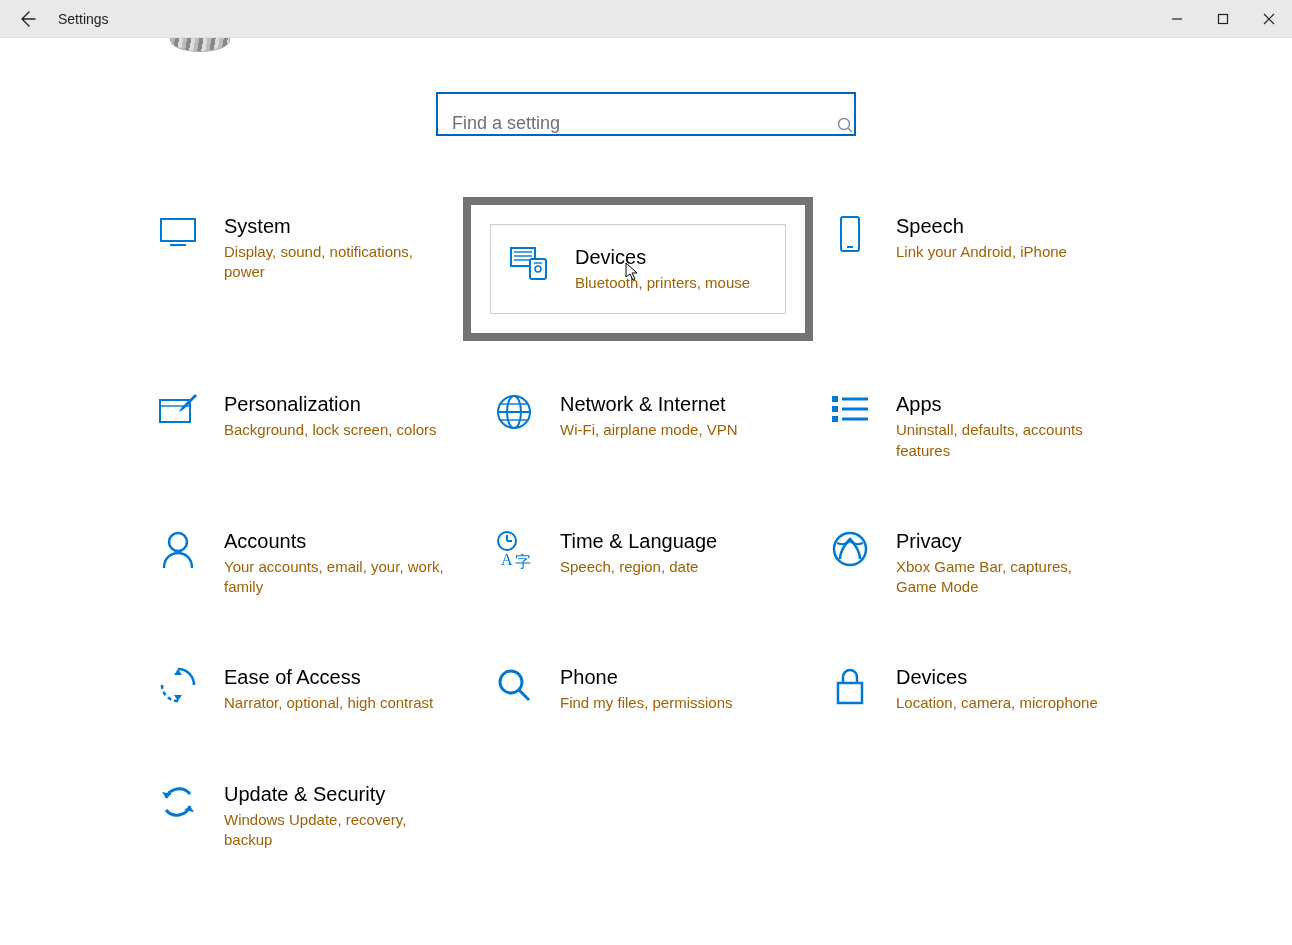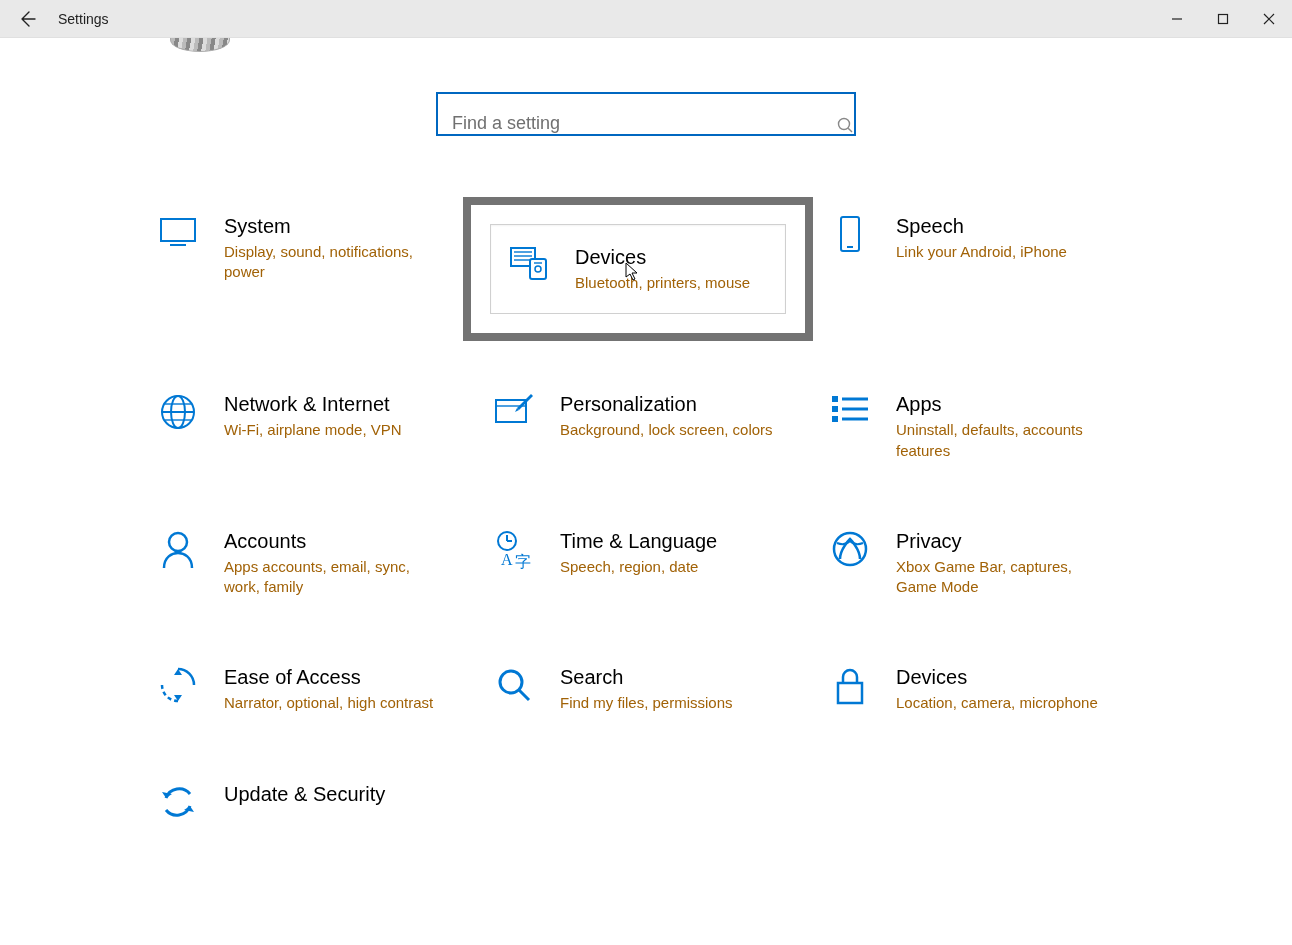--- a/index.html
+++ b/index.html
@@ -133,46 +133,46 @@
           </svg>
       </span>
       <div class="text">
         <div class="title">Speech</div>
         <div class="desc">Link your Android, iPhone</div>
       </div>
     </div>
 
     <div class="tile">
       <span class="icon">
+        <svg width="38" height="32" viewBox="0 0 38 32">
+            <rect x="1" y="6" width="30" height="22" stroke="#0078d4" stroke-width="2" fill="none"></rect>
+            <line x1="1" y1="12" x2="31" y2="12" stroke="#0078d4" stroke-width="1.4"></line>
+            <path d="M22 14 L36 0 L38 2 L24 16 Z" fill="#0078d4"></path>
+            <path d="M22 14 L24 16 L20 18 Z" fill="#0078d4"></path>
+          </svg>
+      </span>
+      <div class="text">
+        <div class="title">Personalization</div>
+        <div class="desc">Background, lock screen, colors</div>
+      </div>
+    </div>
+
+    <div class="tile">
+      <span class="icon">
         <svg width="36" height="36" viewBox="0 0 36 36">
             <circle cx="18" cy="18" r="16" stroke="#0078d4" stroke-width="2" fill="none"></circle>
             <ellipse cx="18" cy="18" rx="7" ry="16" stroke="#0078d4" stroke-width="2" fill="none"></ellipse>
             <line x1="2" y1="18" x2="34" y2="18" stroke="#0078d4" stroke-width="2"></line>
             <line x1="5" y1="10" x2="31" y2="10" stroke="#0078d4" stroke-width="1.4"></line>
             <line x1="5" y1="26" x2="31" y2="26" stroke="#0078d4" stroke-width="1.4"></line>
           </svg>
       </span>
       <div class="text">
         <div class="title">Network &amp; Internet</div>
         <div class="desc">Wi-Fi, airplane mode, VPN</div>
-      </div>
-    </div>
-
-    <div class="tile">
-      <span class="icon">
-        <svg width="38" height="32" viewBox="0 0 38 32">
-            <rect x="1" y="6" width="30" height="22" stroke="#0078d4" stroke-width="2" fill="none"></rect>
-            <line x1="1" y1="12" x2="31" y2="12" stroke="#0078d4" stroke-width="1.4"></line>
-            <path d="M22 14 L36 0 L38 2 L24 16 Z" fill="#0078d4"></path>
-            <path d="M22 14 L24 16 L20 18 Z" fill="#0078d4"></path>
-          </svg>
-      </span>
-      <div class="text">
-        <div class="title">Personalization</div>
-        <div class="desc">Background, lock screen, colors</div>
       </div>
     </div>
 
     <div class="tile">
       <span class="icon">
         <svg width="36" height="30" viewBox="0 0 36 30">
           <rect x="0" y="2" width="6" height="6" fill="#0078d4"></rect>
             <line x1="10" y1="5" x2="36" y2="5" stroke="#0078d4" stroke-width="3"></line>
           <rect x="0" y="12" width="6" height="6" fill="#0078d4"></rect>
             <line x1="10" y1="15" x2="36" y2="15" stroke="#0078d4" stroke-width="3"></line>
@@ -188,21 +188,21 @@
 
     <div class="tile">
       <span class="icon">
         <svg width="34" height="38" viewBox="0 0 34 38">
             <circle cx="17" cy="11" r="9" stroke="#0078d4" stroke-width="2.5" fill="none"></circle>
             <path d="M3 37 C3 26 11 22 17 22 C23 22 31 26 31 37" stroke="#0078d4" stroke-width="2.5" fill="none"></path>
           </svg>
       </span>
       <div class="text">
         <div class="title">Accounts</div>
-        <div class="desc">Apps accounts, email, sync, work, family</div>
+        <div class="desc">Your accounts, email, your, work, family</div>
       </div>
     </div>
 
     <div class="tile">
       <span class="icon">
         <svg width="38" height="38" viewBox="0 0 38 38">
           <circle cx="12" cy="10" r="9" stroke="#0078d4" stroke-width="2" fill="none"></circle>
           <line x1="12" y1="10" x2="12" y2="4" stroke="#0078d4" stroke-width="2"></line>
             <line x1="12" y1="10" x2="17" y2="10" stroke="#0078d4" stroke-width="2"></line>
           <text x="6" y="34" font-size="16" fill="#0078d4" font-family="Segoe UI">A</text>
@@ -245,21 +245,21 @@
     </div>
 
     <div class="tile">
       <span class="icon">
         <svg width="36" height="36" viewBox="0 0 36 36">
             <circle cx="15" cy="15" r="11" stroke="#0078d4" stroke-width="3" fill="none"></circle>
             <line x1="23" y1="23" x2="33" y2="33" stroke="#0078d4" stroke-width="3"></line>
           </svg>
       </span>
       <div class="text">
-        <div class="title">Search</div>
+        <div class="title">Phone</div>
         <div class="desc">Find my files, permissions</div>
       </div>
     </div>
 
     <div class="tile">
       <span class="icon">
         <svg width="30" height="38" viewBox="0 0 30 38">
             <rect x="3" y="16" width="24" height="20" stroke="#0078d4" stroke-width="2.5" fill="none"></rect>
             <path d="M8 16 V10 a7 7 0 0 1 14 0 V16" stroke="#0078d4" stroke-width="2.5" fill="none"></path>
           </svg>
@@ -274,20 +274,21 @@
       <span class="icon">
         <svg width="36" height="36" viewBox="0 0 36 36">
           <path d="M30 10 A14 14 0 0 0 6 14" stroke="#0078d4" stroke-width="3" fill="none"></path>
           <polygon points="6,14 2,8 12,10" fill="#0078d4"></polygon>
           <path d="M6 26 A14 14 0 0 0 30 22" stroke="#0078d4" stroke-width="3" fill="none"></path>
           <polygon points="30,22 34,28 24,26" fill="#0078d4"></polygon>
         </svg>
       </span>
       <div class="text">
         <div class="title">Update &amp; Security</div>
+        <div class="desc">Windows Update, recovery, backup</div>
       </div>
     </div>
 
   </div>
 </div>
 
 <div class="cursor">
   <svg width="14" height="20" viewBox="0 0 14 20">
       <path d="M1 1 L1 15 L5 12 L8 18 L10 17 L7 11 L12 11 Z" fill="#fff" stroke="#000" stroke-width="1"></path>
     </svg>

